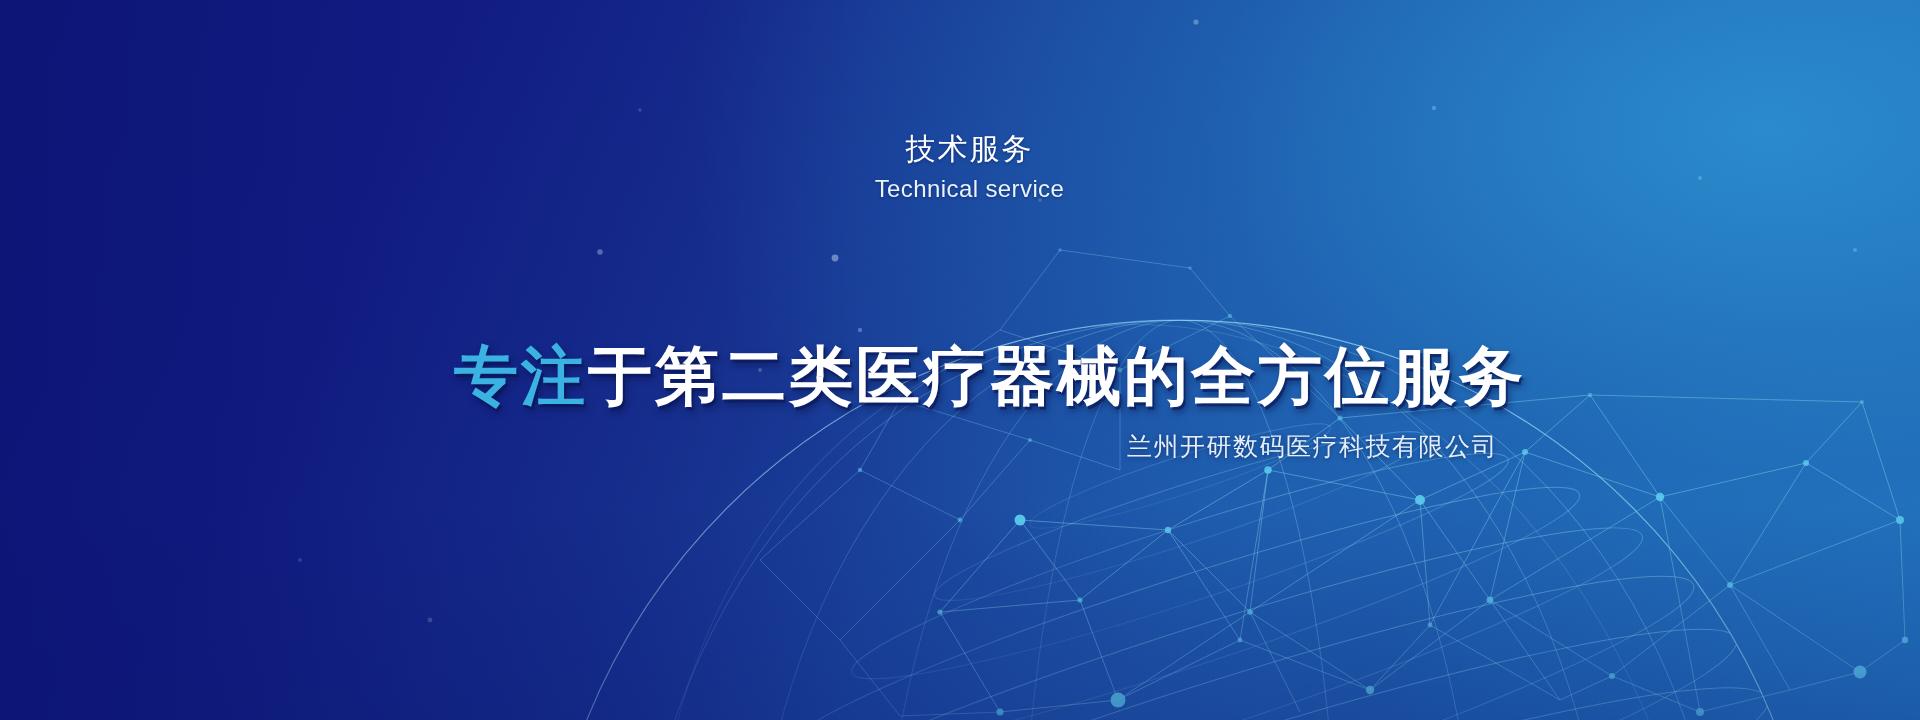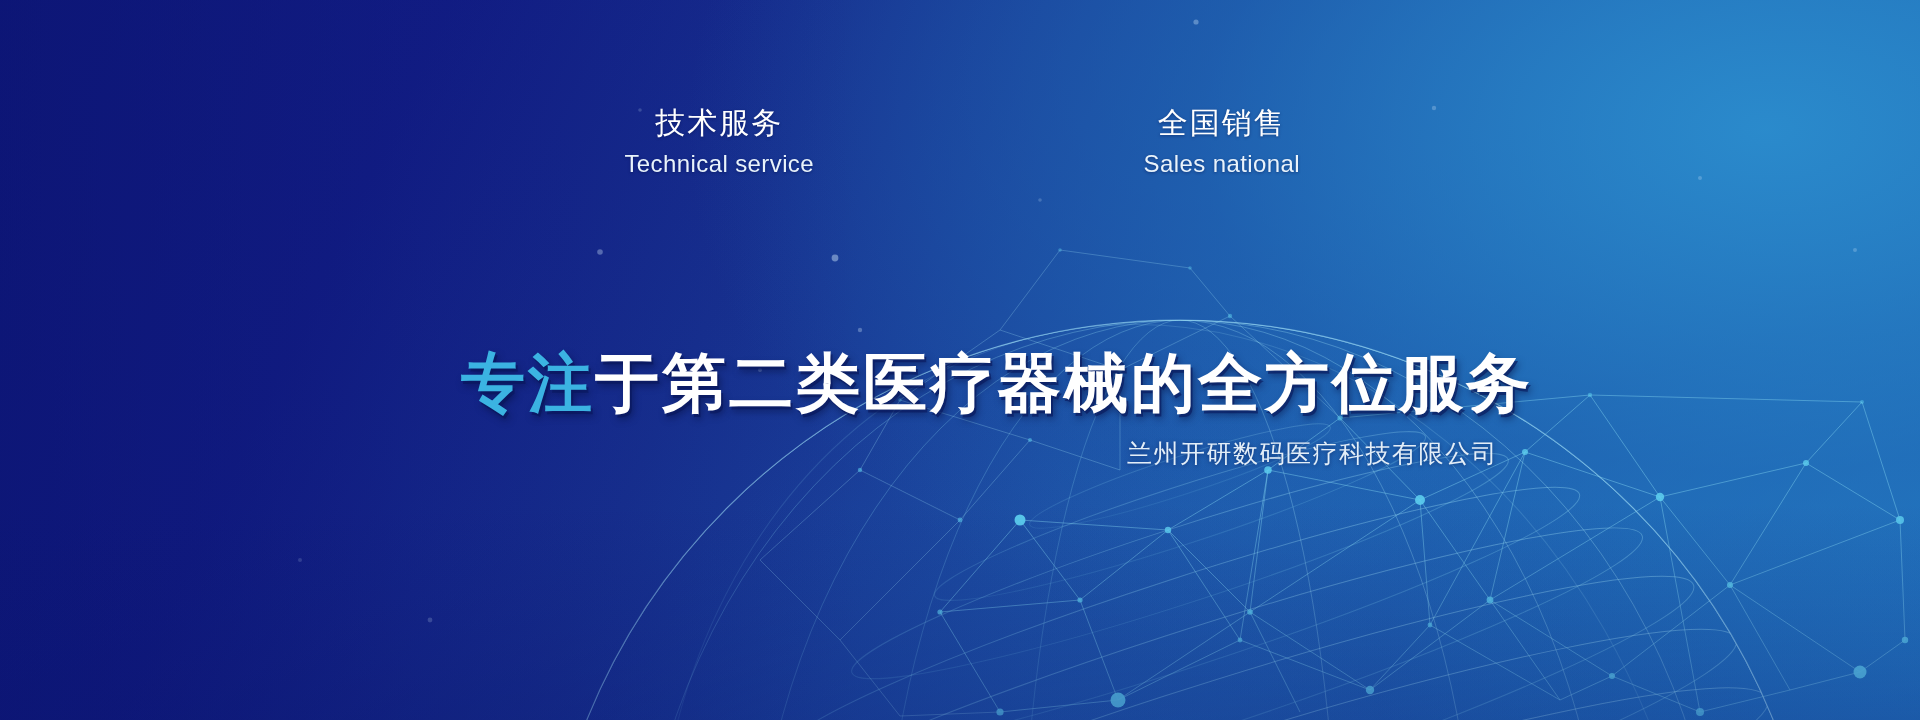--- a/index.html
+++ b/index.html
@@ -43,21 +43,21 @@
   }
 
   
   .features {
     position: absolute;
     left: 468px;
     top: 104px;
     width: 1005px;
     height: 100px;
     display: flex;
-    align-items: flex-start;
+    align-items: flex-end;
   }
   .divider {
     width: 1px;
     margin: 11px 0 8px 0;
     background: linear-gradient(180deg, rgba(110,215,250,0.25) 0%, rgba(120,220,252,0.95) 22%, rgba(120,220,252,0.95) 78%, rgba(110,215,250,0.25) 100%);
     flex: 0 0 1px;
   }
   .feature {
     flex: 1 1 0;
     display: flex;
@@ -86,21 +86,21 @@
 
   
   .headline-block {
     position: absolute;
     left: 450px;
     top: 336px;
     width: 1048px;
     text-align: left;
   }
   .headline {
-    margin: 11px;
+    margin: 4px;
     font-size: 64px;
     line-height: 72px;
     font-weight: 700;
     letter-spacing: 3px;
     white-space: nowrap;
     color: #ffffff;
     text-shadow:
       2px 3px 0 rgba(8,22,90,0.60),
       3px 5px 7px rgba(5,14,60,0.50);
   }
@@ -264,24 +264,20 @@
     <div class="feature">
       <div class="cn">技术服务</div>
       <div class="en">Technical service</div>
     </div>
 
     <div class="divider"></div>
 
 
     <div class="divider"></div>
 
-    <div class="feature">
-      <div class="cn">全国销售</div>
-      <div class="en">Sales national</div>
-    </div>
 
     <div class="divider"></div>
   </div>
 
   <div class="headline-block">
     <h1 class="headline"><span class="accent">专注</span><span>于第二类医疗器械的全方位服务</span></h1>
     <p class="subhead">兰州开研数码医疗科技有限公司</p>
   </div>
 
 </div>

